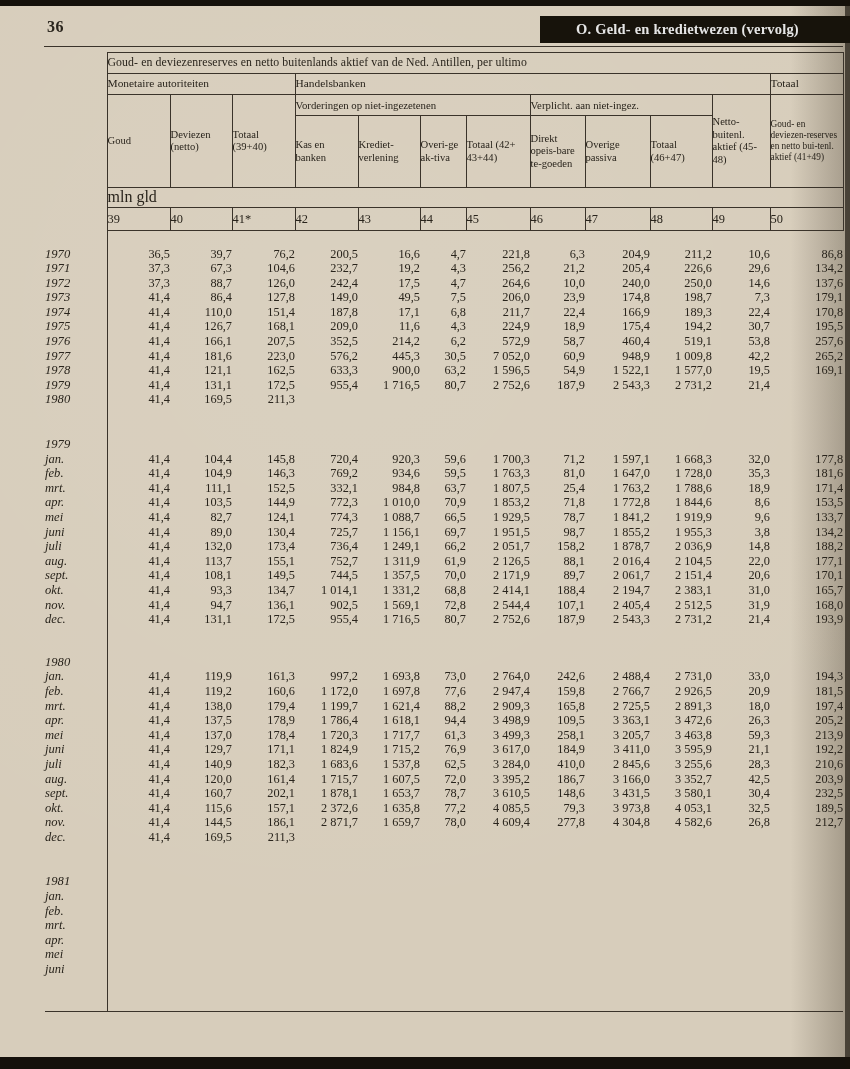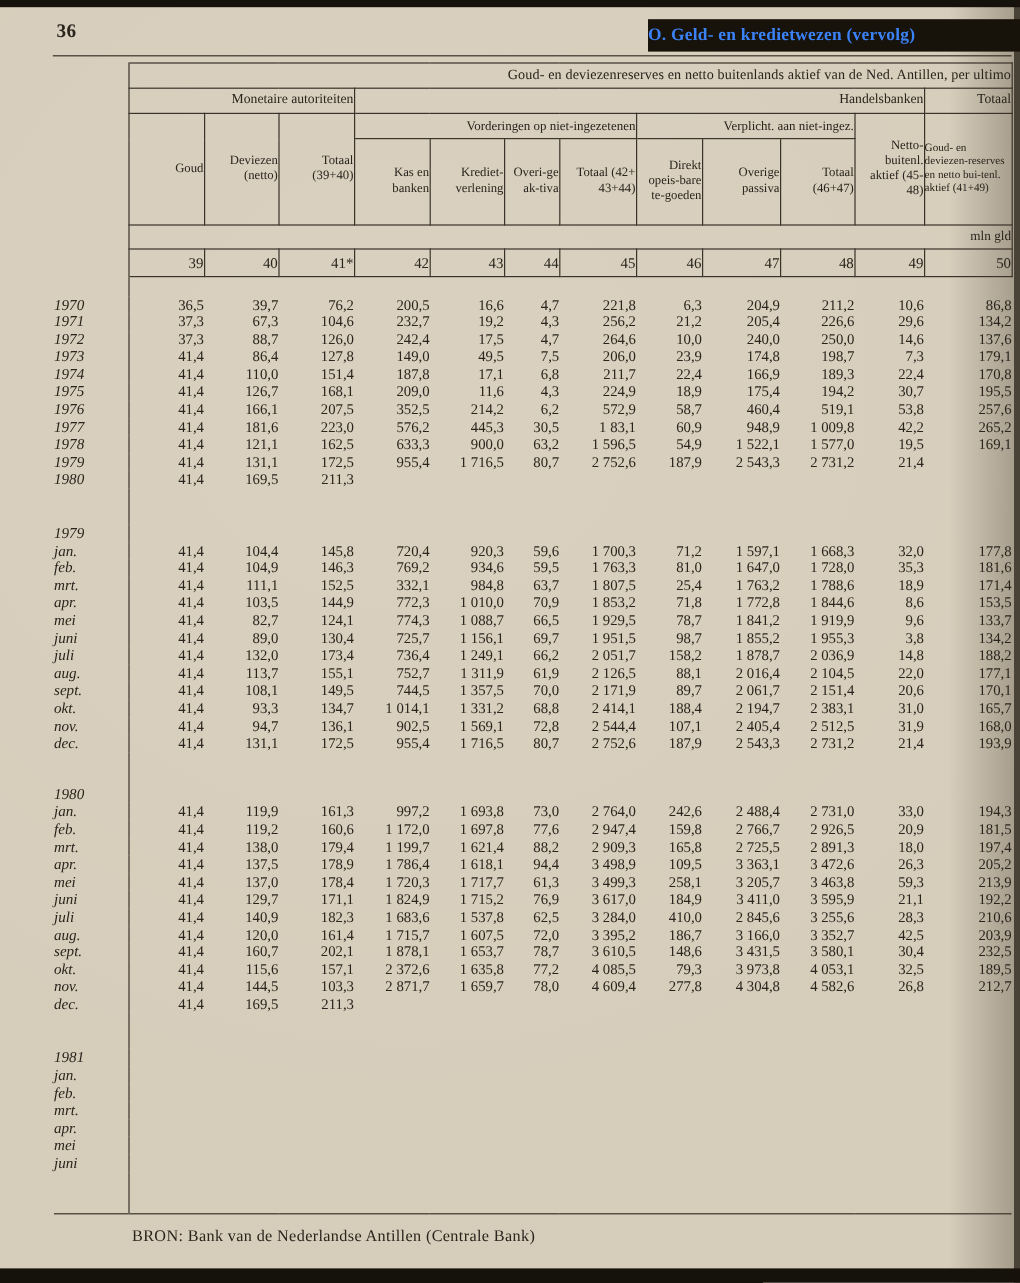--- a/index.html
+++ b/index.html
@@ -15,37 +15,37 @@
       linear-gradient(to right, rgba(0,0,0,0) 93%, rgba(40,30,15,0.30) 100%),
       #d7cdbb;
   }
   .strip-top{position:absolute;left:0;top:0;width:100%;height:6px;background:#15110b;}
   .strip-bottom{position:absolute;left:0;bottom:0;width:100%;height:12px;background:#15110b;}
   .edge-right{position:absolute;top:0;right:0;width:5px;height:100%;background:rgba(23,18,11,0.65);}
 
   .page-number{position:absolute;left:47px;top:18px;font-size:16px;font-weight:bold;letter-spacing:0.5px;}
   .section-band{
     position:absolute;right:0;top:16px;height:27px;width:310px;box-sizing:border-box;
-    background:#17130b;color:#3b82f6;display:flex;align-items:center;justify-content:flex-start;
+    background:#17130b;color:#e5e5e5;display:flex;align-items:center;justify-content:center;
     padding-right:15px;font-size:14.5px;font-weight:bold;letter-spacing:0.2px;white-space:nowrap;
   }
   .header-rule{position:absolute;left:44px;top:46px;width:799px;height:1px;background:#3a332a;}
 
   table.datatable{
     position:absolute;left:45px;top:52px;width:798px;
     border-collapse:collapse;table-layout:fixed;
     border-bottom:1px solid #3a332a;
   }
   .datatable td{padding:0;box-sizing:border-box;font-weight:normal;}
-  .h{border:1px solid #3a332a;text-align:right;vertical-align:middle;font-size:10.6px;line-height:1.18;padding:2px 2px;}
+  .h{border:1px solid #3a332a;text-align:left;vertical-align:middle;font-size:10.6px;line-height:1.18;padding:2px 2px;}
   .title{font-size:11.8px;letter-spacing:0.1px;}
   .group{font-size:11.4px;}
   .sub{font-size:10.8px;}
   .small{font-size:9.3px;text-align:left;padding:2px 3px;line-height:1.16;}
-  .unit{font-size:11px;margin-top:21px;}
+  .unit{font-size:16px;margin-top:21px;}
   .cnum{font-size:12.4px;font-weight:bold;margin-top:32px;}
   .r-title{height:21px;} .r-group{height:21px;margin-top:36px;} .r-sub{height:21px;}
   .r-label{height:72px;} .r-unit{height:20px;} .r-nums{height:23px;}
   .stub-head{border-right:1px solid #3a332a;}
   .stub{
     border-right:1px solid #3a332a;font-style:italic;font-size:12.6px;
     text-align:left;padding-left:6px;line-height:14.6px;white-space:nowrap;margin-left:38px;
   }
   .heading{font-size:12.6px;}
   .num{font-size:12.3px;text-align:right;padding-right:9px;line-height:14.6px;white-space:nowrap;}
@@ -238,21 +238,21 @@
           <td class="num">257,6</td>
         </tr>
         <tr>
           <td class="stub">1977</td>
           <td class="num">41,4</td>
           <td class="num">181,6</td>
           <td class="num">223,0</td>
           <td class="num">576,2</td>
           <td class="num">445,3</td>
           <td class="num">30,5</td>
-          <td class="num">1 83,1</td>
+          <td class="num">7 052,0</td>
           <td class="num">60,9</td>
           <td class="num">948,9</td>
           <td class="num">1 009,8</td>
           <td class="num">42,2</td>
           <td class="num">265,2</td>
         </tr>
         <tr>
           <td class="stub">1978</td>
           <td class="num">41,4</td>
           <td class="num">121,1</td>
@@ -640,21 +640,21 @@
           <td class="num">79,3</td>
           <td class="num">3 973,8</td>
           <td class="num">4 053,1</td>
           <td class="num">32,5</td>
           <td class="num">189,5</td>
         </tr>
         <tr>
           <td class="stub">nov.</td>
           <td class="num">41,4</td>
           <td class="num">144,5</td>
-          <td class="num">103,3</td>
+          <td class="num">186,1</td>
           <td class="num">2 871,7</td>
           <td class="num">1 659,7</td>
           <td class="num">78,0</td>
           <td class="num">4 609,4</td>
           <td class="num">277,8</td>
           <td class="num">4 304,8</td>
           <td class="num">4 582,6</td>
           <td class="num">26,8</td>
           <td class="num">212,7</td>
         </tr>
@@ -771,14 +771,13 @@
           <td class="num"></td>
           <td class="num"></td>
         </tr>
         <tr style="height: 35px;">
           <td class="stub"></td>
           <td colspan="12"></td>
         </tr>
       </tbody>
   </table>
 
-  <div class="source-line">BRON:  Bank van de Nederlandse Antillen (Centrale Bank)</div>
 </div>
 
 </body></html>

